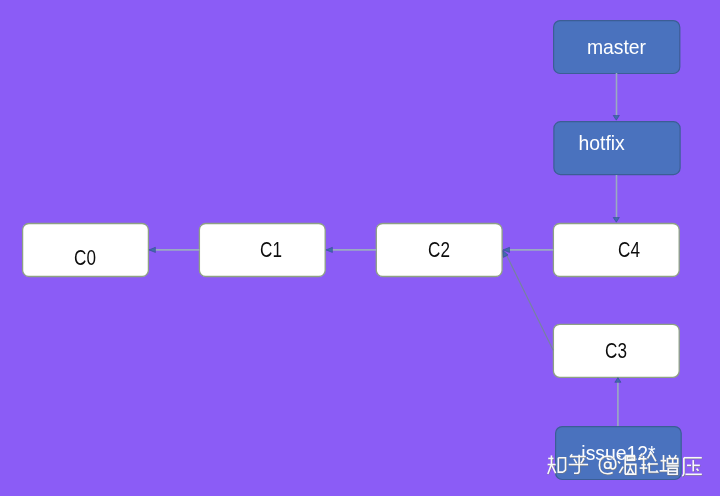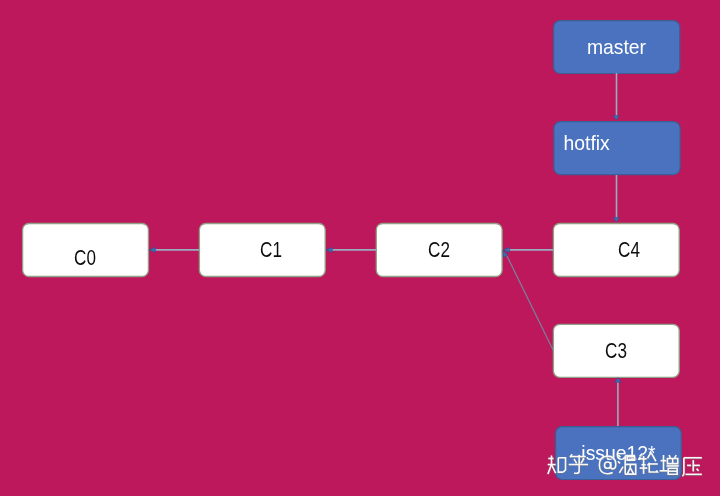--- a/index.html
+++ b/index.html
@@ -1,19 +1,19 @@
 <!DOCTYPE html>
 <html><head>
 <meta charset="utf-8">
 <title>Git branch diagram</title>
 <style>
   html,body{margin:0;padding:0;}
   body{width:720px;height:496px;background:#ffffff;overflow:hidden;
        font-family:"Liberation Sans",sans-serif;}
-  #canvas{position:relative;width:720px;height:496px;background:#be185d;}
+  #canvas{position:relative;width:720px;height:496px;background:#8b5cf6;}
   .node{position:absolute;box-sizing:border-box;display:flex;align-items:center;
         justify-content:center;border-radius:9px;}
   .node-green{color:#0d0d0d;font-size:21.9px;}
   .node-blue{color:#ffffff;font-size:20.6px;}
   .node span{display:inline-block;white-space:nowrap;}
   .node-green span{transform:scaleX(0.781);}
   .node-blue span{transform:scaleX(0.94);}
   svg.edges,svg.shapes{position:absolute;left:0;top:0;width:720px;height:496px;}
   .bx-green{fill:#ffffff;stroke:#8ea184;stroke-width:1.3;}
   .bx-blue{fill:#4a72be;stroke:#3b5e95;stroke-width:1.2;}
@@ -68,21 +68,21 @@
     </g>
     <g>
       <line x1="617.9" y1="426" x2="617.9" y2="382" class="ln"></line>
       <polygon points="617.9,377.6 621.0,382.3 614.8,382.3" class="ah"></polygon>
     </g>
   </svg>
 
   <div class="node node-blue" style="left:553.6px;top:20.6px;width:126.2px;height:52.9px;">
     <span>master</span>
   </div>
-  <div class="node node-blue" style="left:524px;top:121.7px;width:126.2px;height:43px;">
+  <div class="node node-blue" style="left:539px;top:121.7px;width:126.2px;height:43px;">
     <span>hotfix</span>
   </div>
   <div class="node node-green" style="left:22.3px;top:231px;width:126.2px;height:53.4px;align-items:center;">
     <span>C0</span>
   </div>
   <div class="node node-green" style="left:199.2px;top:223.6px;width:126.2px;height:53.4px;padding-left:18px;">
     <span>C1</span>
   </div>
   <div class="node node-green" style="left:376.1px;top:223.6px;width:126.2px;height:53.4px;">
     <span>C2</span>

